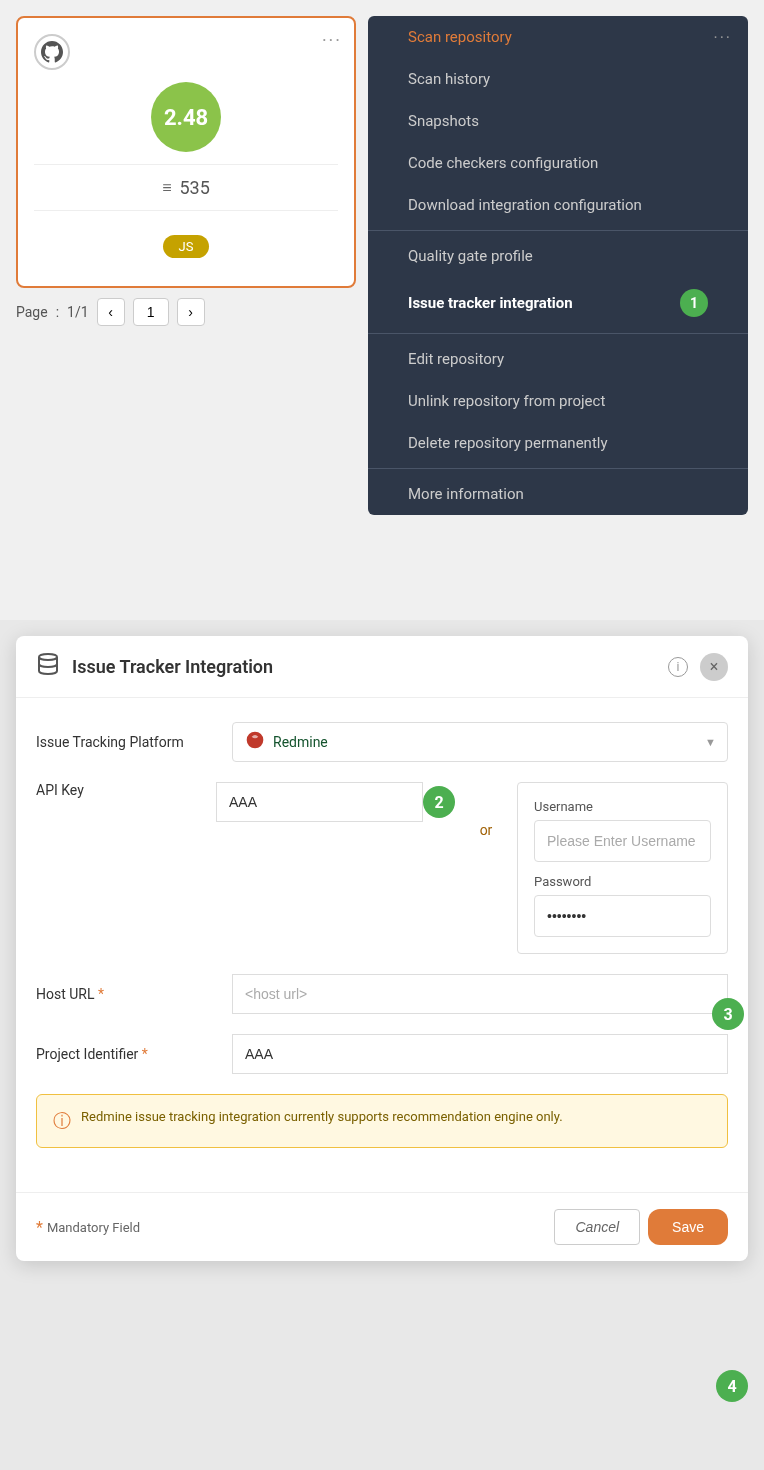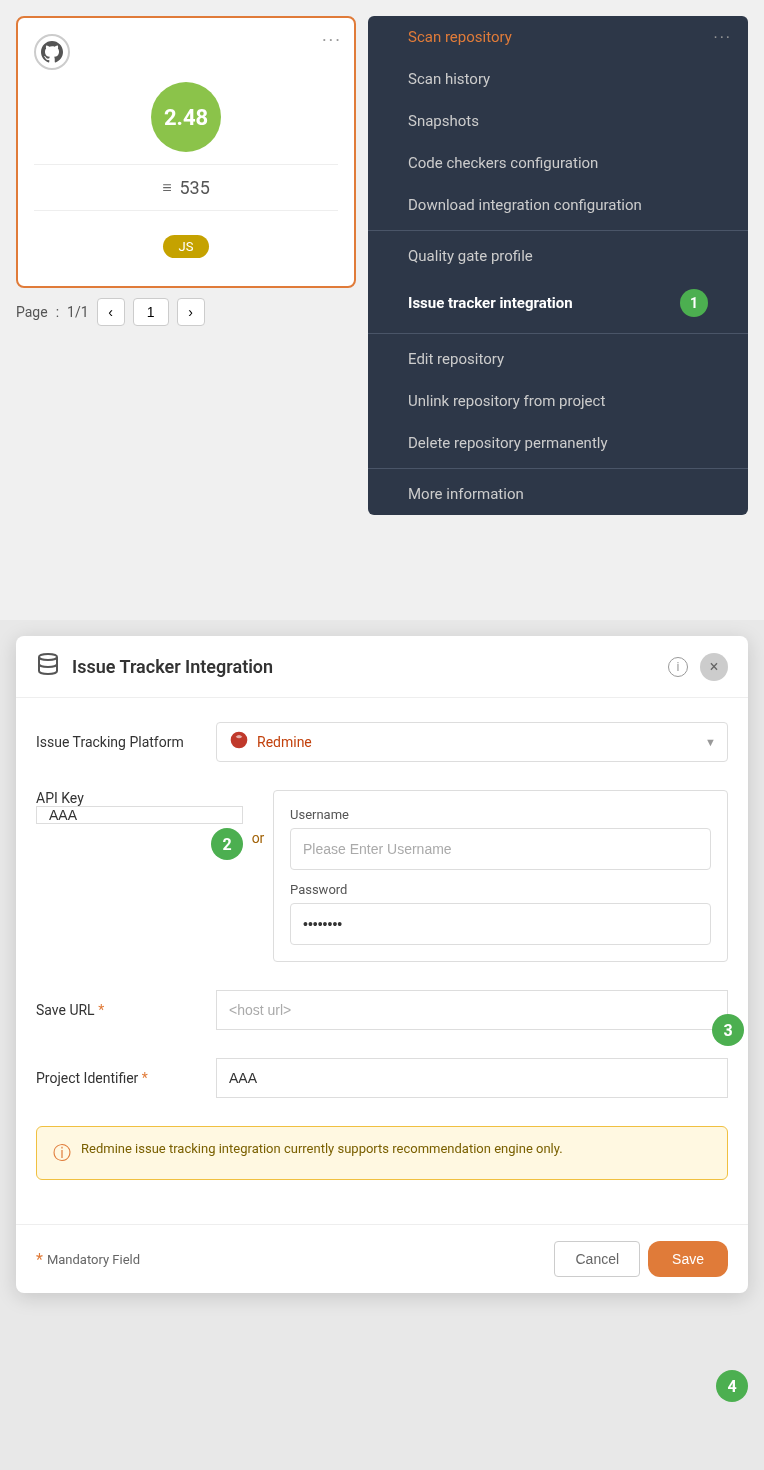--- a/index.html
+++ b/index.html
@@ -235,21 +235,22 @@
       margin-left: auto;
     }
 
     .modal-body {
       padding: 24px 20px;
     }
 
     .form-row {
       display: flex;
       align-items: center;
-      margin-bottom: 28px;
+      margin-bottom: 20px;
+      gap: 16px;
     }
 
     .form-label {
       font-size: 14px;
       color: #333;
       min-width: 180px;
     }
 
     .form-label.required::after {
       content: ' *';
@@ -288,21 +289,21 @@
     }
 
     .platform-select {
       display: flex;
       align-items: center;
       height: 40px;
       border: 1px solid #ddd;
       border-radius: 4px;
       padding: 0 12px;
       font-size: 14px;
-      color: #c2410c;
+      color: #14532d;
       background: white;
       gap: 8px;
       cursor: pointer;
     }
 
     .redmine-logo {
       font-size: 16px;
     }
 
     
@@ -390,20 +391,21 @@
 
     .btn-cancel {
       height: 36px;
       padding: 0 20px;
       border: 1px solid #ccc;
       border-radius: 4px;
       background: white;
       font-size: 14px;
       color: #666;
       cursor: pointer;
+      font-style: italic;
     }
 
     .btn-save {
       height: 36px;
       padding: 0 24px;
       border: none;
       border-radius: 12px;
       background: #e07b39;
       font-size: 14px;
       color: white;
@@ -549,38 +551,38 @@
               <path d="M8 8 Q12 4 16 8 Q12 12 8 8Z" fill="white" opacity="0.6"></path>
             </svg>
           </span>
           <span>Redmine</span>
         </div>
       </div>
     </div>
 
     <div class="form-row" style="align-items: flex-start;">
 
-      <div style="display:flex;flex-direction:column;min-width:180px;">
+      <div style="display:flex;flex-direction:row;min-width:180px;">
         <div class="form-label">API Key</div>
         <input class="form-input" type="text" value="AAA" style="">
         <div class="step-badge" style="position:relative;margin-top:4px;margin-left:auto;">2</div>
       </div>
 
       <div class="or-text" style="padding-top:40px;">or</div>
 
       <div class="credential-panel">
         <div class="cred-label">Username</div>
         <input class="cred-input" type="text" placeholder="Please Enter Username" style="">
         <div class="cred-label">Password</div>
         <input class="cred-input" type="password" value="········" style="margin-bottom: 0px;">
       </div>
     </div>
 
     <div class="form-row">
-      <div class="form-label required">Save URL</div>
+      <div class="form-label required">Host URL</div>
       <div style="flex:1;position:relative;">
         <input class="form-input" type="text" style="width: 100%;" placeholder="&lt;host url&gt;">
         <div class="step-badge" style="position:absolute;right:-16px;bottom:-16px;">3</div>
       </div>
     </div>
 
     <div class="form-row">
       <div class="form-label required">Project Identifier</div>
       <input class="form-input" type="text" value="AAA" style="">
     </div>

